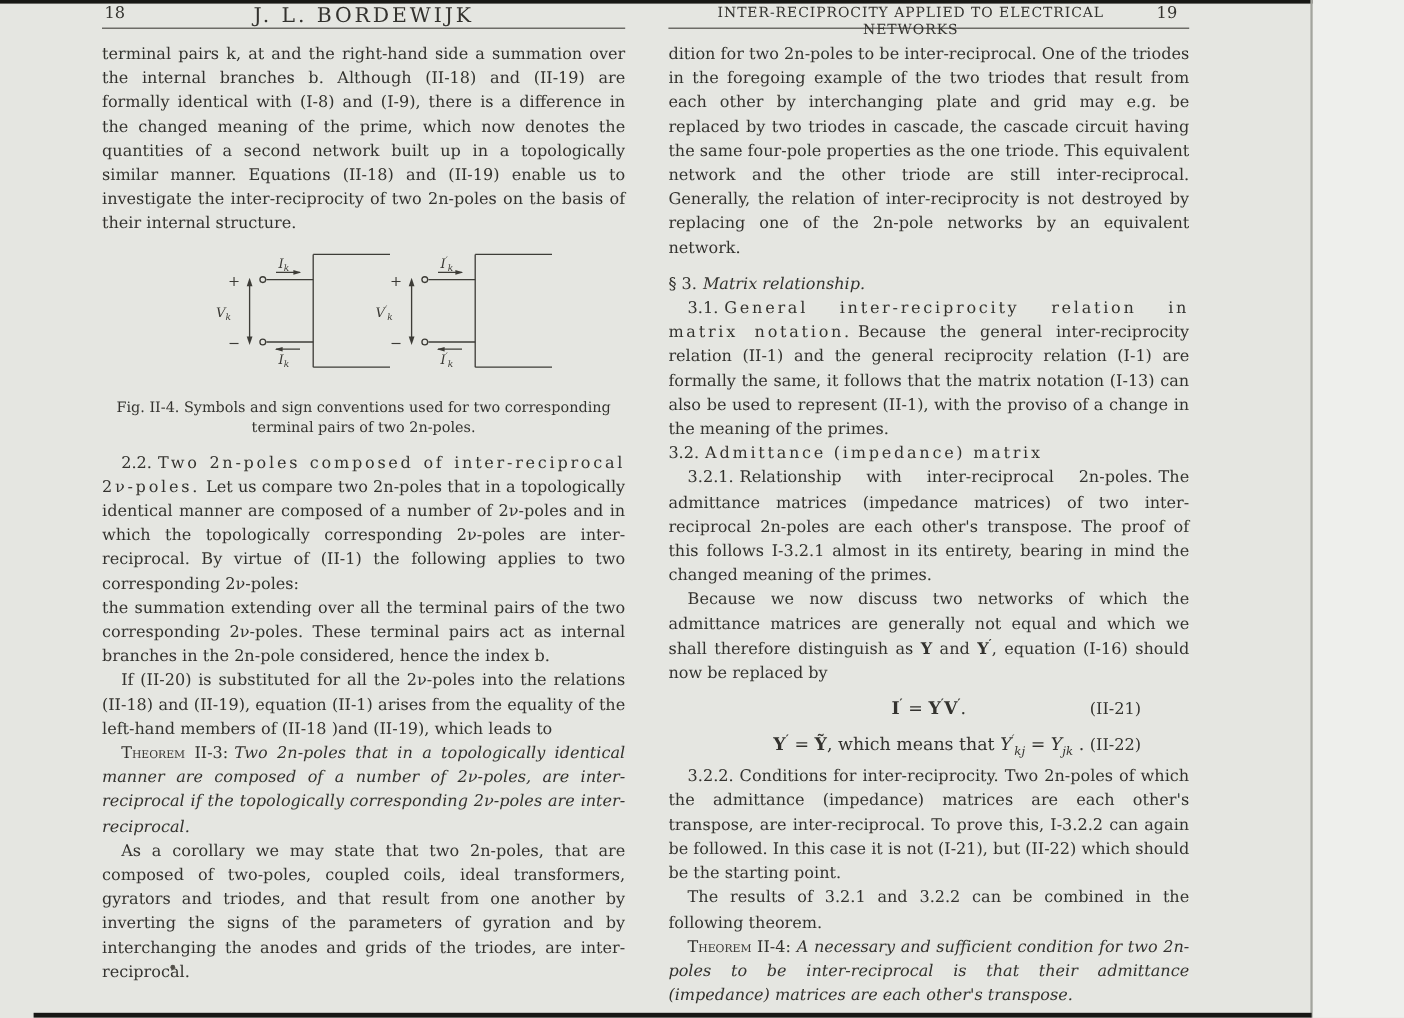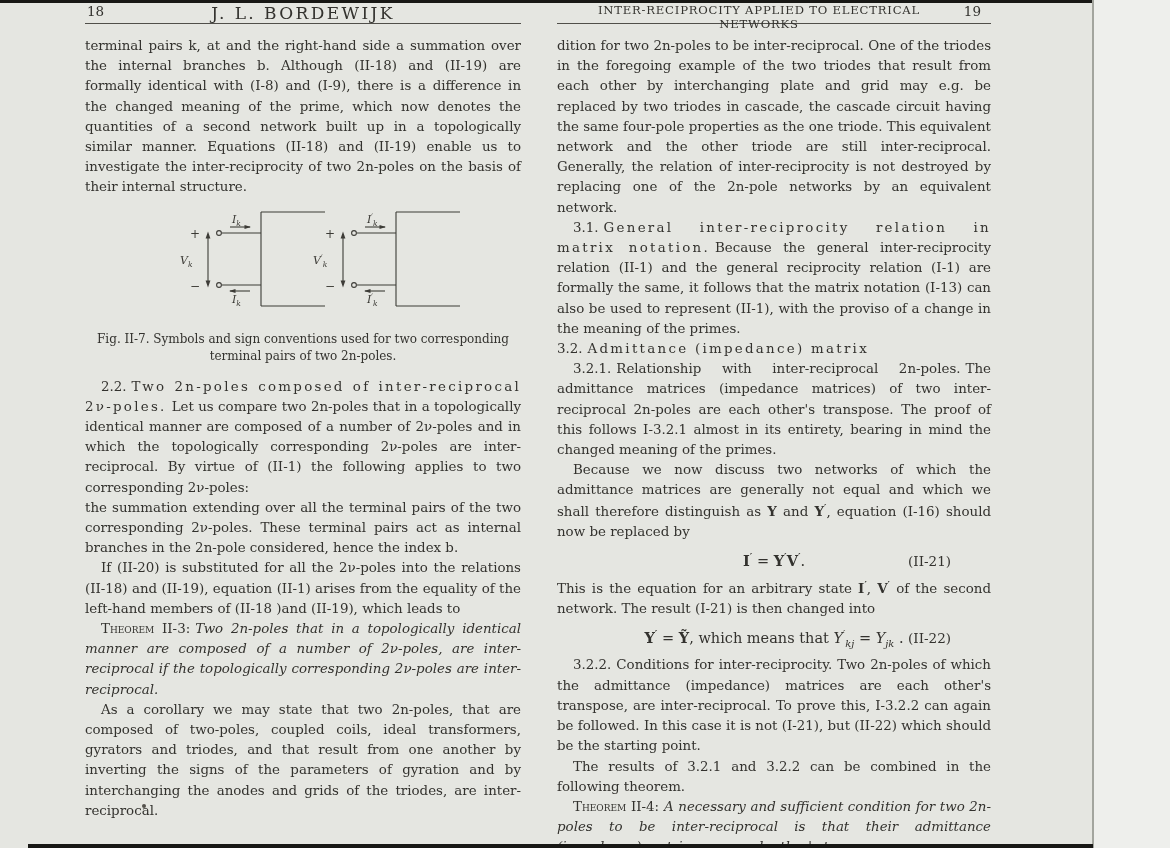--- a/index.html
+++ b/index.html
@@ -105,21 +105,21 @@
       <text class="var" x="55" y="17"><tspan>I</tspan><tspan class="sb" dy="3">k</tspan></text>
       <text class="var" x="55" y="97"><tspan>I</tspan><tspan class="sb" dy="3">k</tspan></text>
       <text class="sign" x="148" y="32">+</text>
       <text class="sign" x="148" y="84">−</text>
       <text class="var" x="136" y="58"><tspan>V</tspan><tspan class="sp" dy="-4">′</tspan><tspan class="sb" dy="7">k</tspan></text>
       <text class="var" x="190" y="17"><tspan>I</tspan><tspan class="sp" dy="-4">′</tspan><tspan class="sb" dy="7">k</tspan></text>
       <text class="var" x="190" y="97"><tspan>I</tspan><tspan class="sp" dy="-4">′</tspan><tspan class="sb" dy="7">k</tspan></text>
     </g>
   </svg>
 
-  <p class="caption">Fig. II-7. Symbols and sign conventions used for two corresponding terminal pairs of two 2n-poles.</p>
+  <p class="caption">Fig. II-4. Symbols and sign conventions used for two corresponding terminal pairs of two 2n-poles.</p>
 
   <p class="indent mt-lg">
     <span class="secnum">2.2.</span><span class="spaced">Two 2n-poles composed of inter-reciprocal 2ν-poles.</span><span>Let us compare two 2n-poles that in a topologically identical manner are composed of a number of 2ν-poles and in which the topologically corresponding 2ν-poles are inter-reciprocal. By virtue of (II-1) the following applies to two corresponding 2ν-poles:</span>
   </p>
 
 
   <p>the summation extending over all the terminal pairs of the two corresponding 2ν-poles. These terminal pairs act as internal branches in the 2n-pole considered, hence the index b.</p>
   <p class="indent">If (II-20) is substituted for all the 2ν-poles into the relations (II-18) and (II-19), equation (II-1) arises from the equality of the left-hand members of (II-18 )and (II-19), which leads to</p>
 
   <p class="indent">
@@ -132,41 +132,43 @@
 
 <div class="page right">
   <div class="pagehead">
     <span class="run-head">INTER-RECIPROCITY APPLIED TO ELECTRICAL NETWORKS</span>
     <span class="pg-num">19</span>
   </div>
   <div class="rule"></div>
 
   <p class="mt-lg">dition for two 2n-poles to be inter-reciprocal. One of the triodes in the foregoing example of the two triodes that result from each other by interchanging plate and grid may e.g. be replaced by two triodes in cascade, the cascade circuit having the same four-pole properties as the one triode. This equivalent network and the other triode are still inter-reciprocal. Generally, the relation of inter-reciprocity is not destroyed by replacing one of the 2n-pole networks by an equivalent network.</p>
 
+  <p class="mt-md">
+    <span class="secnum">§ 3.</span><span class="em">Matrix relationship.</span>
+  </p>
 
   <p class="indent mt-sm">
     <span class="secnum">3.1.</span><span class="spaced">General inter-reciprocity relation in matrix notation.</span><span>Because the general inter-reciprocity relation (II-1) and the general reciprocity relation (I-1) are formally the same, it follows that the matrix notation (I-13) can also be used to represent (II-1), with the proviso of a change in the meaning of the primes.</span>
   </p>
 
   <p>
     <span class="secnum">3.2.</span><span class="spaced">Admittance (impedance) matrix</span>
   </p>
 
   <p class="indent">
     <span class="secnum">3.2.1.</span><span class="ith">Relationship with inter-reciprocal 2n-poles.</span><span>The admittance matrices (impedance matrices) of two inter-reciprocal 2n-poles are each other's transpose. The proof of this follows I-3.2.1 almost in its entirety, bearing in mind the changed meaning of the primes.</span>
   </p>
 
   <p class="indent"><span class="tk-r">Because we now discuss two networks of which the admittance matrices are generally not equal and which we shall therefore distinguish as </span><span class="tk-b">Y</span><span class="tk-r"> and </span><span class="tk-b">Y</span><sup class="tk-b">′</sup><span class="tk-r">, equation (I-16) should now be replaced by</span></p>
 
   <div class="eqrow">
     <span><span class="tk-b">I</span><sup class="tk-b">′</sup><span class="tk-r"> = </span><span class="tk-b">Y</span><sup class="tk-b">′</sup><span class="tk-b">V</span><sup class="tk-b">′</sup><span class="tk-r">.</span></span>
     <span class="eqtag">(II-21)</span>
   </div>
 
-  <p><span class="tk-r">This is the equation for an arbitrary state </span><span class="tk-b">I</span><sup class="tk-b">′</sup><span class="tk-r">, </span><span class="tk-b">V</span><sup class="tk-b">′</sup><span class="tk-r"> of the second network. The result (I-21) is then changed into</span></p>
 
   <div class="eqrow">
     <span><span class="tk-b">Y</span><sup class="tk-b">′</sup><span class="tk-r"> = </span><span class="tk-b">Ỹ</span><span class="tk-r">, which means that </span><span class="tk-i">Y</span><sup class="tk-i">′</sup><sub class="tk-i">kj</sub><span class="tk-r"> = </span><span class="tk-i">Y</span><sub class="tk-i">jk</sub><span class="tk-r"> .</span></span>
     <span class="eqtag">(II-22)</span>
   </div>
 
   <p class="indent">
     <span class="secnum">3.2.2.</span><span class="ith">Conditions for inter-reciprocity.</span><span>Two 2n-poles of which the admittance (impedance) matrices are each other's transpose, are inter-reciprocal. To prove this, I-3.2.2 can again be followed. In this case it is not (I-21), but (II-22) which should be the starting point.</span>
   </p>
 

